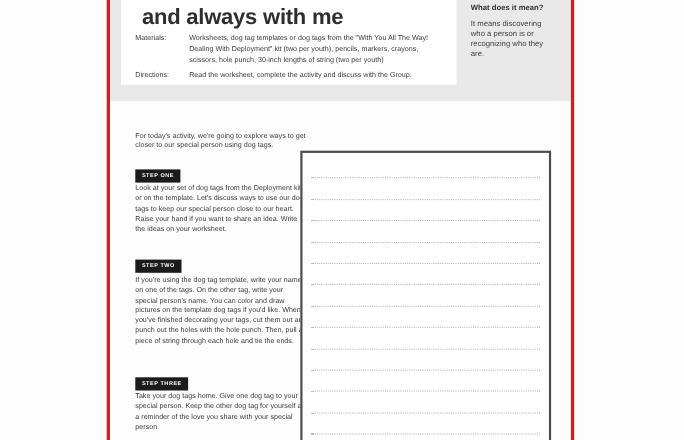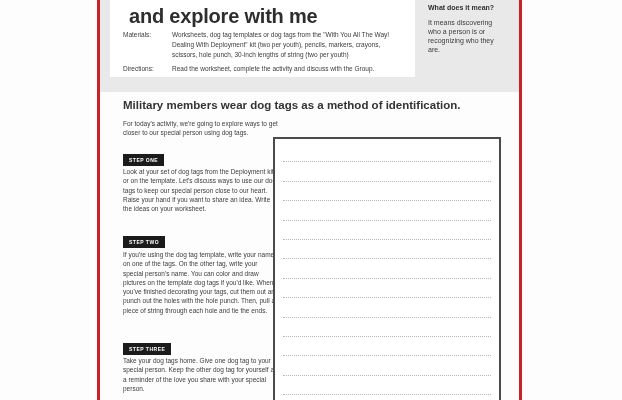--- a/index.html
+++ b/index.html
@@ -71,37 +71,36 @@
   .rule { height:19.4px; border-bottom:1px dotted #b9b9b9; }
 </style>
 </head>
 <body>
 
 <div class="page">
 
   <div class="top-band" style="background: rgb(233, 233, 233);"></div>
 
   <div class="header-card">
-    <div class="card-title">and explore with me</div>
+    <div class="card-title">and always with me</div>
     <div class="meta-row materials">
       <span class="meta-label">Materials:</span>
       <span class="meta-text">Worksheets, dog tag templates or dog tags from the "With You All The Way! Dealing With Deployment" kit (two per youth), pencils, markers, crayons, scissors, hole punch, 30-inch lengths of string (two per youth)</span>
     </div>
     <div class="meta-row directions">
       <span class="meta-label">Directions:</span>
       <span class="meta-text">Read the worksheet, complete the activity and discuss with the Group.</span>
     </div>
   </div>
 
   <div class="sidebar-note">
     <div class="note-heading">What does it mean?</div>
     <div class="note-body">It means discovering who a person is or recognizing who they are.</div>
   </div>
 
-  <div class="main-heading">Military members wear dog tags as a method of identification.</div>
 
   <div class="col-text intro">For today's activity, we're going to explore ways to get closer to our special person using dog tags.</div>
 
   <div class="step-badge badge-1" style="background: rgb(27, 27, 27);">STEP ONE</div>
   <div class="col-text step-text-1">Look at your set of dog tags from the Deployment kit or on the template. Let's discuss ways to use our dog tags to keep our special person close to our heart. Raise your hand if you want to share an idea. Write the ideas on your worksheet.</div>
 
   <div class="step-badge badge-2" style="background: rgb(27, 27, 27);">STEP TWO</div>
   <div class="col-text step-text-2">If you're using the dog tag template, write your name on one of the tags. On the other tag, write your special person's name. You can color and draw pictures on the template dog tags if you'd like. When you've finished decorating your tags, cut them out and punch out the holes with the hole punch. Then, pull a piece of string through each hole and tie the ends.</div>
 
   <div class="step-badge badge-3" style="background: rgb(27, 27, 27);">STEP THREE</div>

